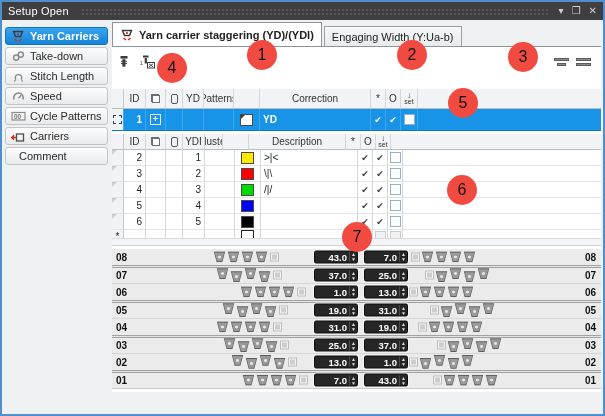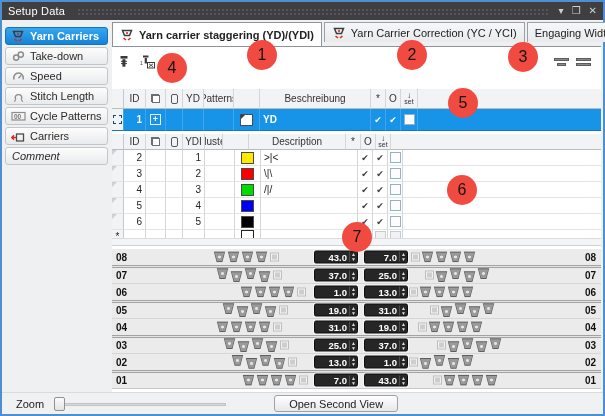--- a/index.html
+++ b/index.html
@@ -10,24 +10,24 @@
   .titlebar{position:absolute;left:2px;top:2px;right:2px;height:18px;background:#3f3f41;display:flex;align-items:center;color:#fff;font-size:11px;padding:0 6px;}
   .titlebar .t-title{font-weight:400;letter-spacing:.2px;}
   .t-texture{flex:1;height:8px;margin:0 10px 0 12px;background-image:radial-gradient(#55555a 1px,transparent 1.2px);background-size:4px 4px;background-position:0 1px;}
   .t-controls{display:flex;align-items:center;gap:8px;color:#cfcfcf;font-size:10px;}
   .t-controls span{cursor:default;line-height:10px;}
   
   .sidebar{position:absolute;left:5px;top:27px;width:103px;}
   .sb-item{height:18px;margin-bottom:2px;border:1px solid #c3c6c9;border-radius:3px;background:linear-gradient(#fdfdfd,#e9eaec);display:flex;align-items:center;font-size:11px;color:#2a2a2a;padding:0 4px;cursor:default;}
   .sb-item.sel{background:linear-gradient(#38a5ee,#1584d6);border-color:#1074bf;color:#fff;font-weight:bold;}
   .sb-ic{width:16px;height:13px;display:inline-flex;align-items:center;justify-content:center;margin-right:4px;flex:0 0 16px;}
-  .sb-item.no-ic{padding-left:6px;font-style:italic;}
+  .sb-item.no-ic{padding-left:13px;}
   
   .content{position:absolute;left:112px;top:22px;width:489px;height:370px;}
-  .tabbar{position:absolute;left:0;top:0;right:0;height:24px;display:flex;}
+  .tabbar{position:absolute;left:0;top:0;right:0;height:24px;display:flex;align-items:flex-end;}
   .tab{height:20px;border:1px solid #9aa0a6;border-bottom:none;background:linear-gradient(#f6f7f8,#e8eaec);display:flex;align-items:center;padding:0 7px;font-size:11px;color:#222;margin-right:2px;position:relative;cursor:default;white-space:nowrap;}
   .tab.active{height:24px;background:#fff;z-index:3;border-color:#8d9398;font-weight:bold;}
   .tab .tab-ic{margin-right:5px;display:inline-flex;}
   .panel{position:absolute;left:0;top:24px;width:489px;height:346px;background:#fff;border-top:1px solid #8d9398;z-index:1;}
   
   .tb-left{position:absolute;left:5px;top:8px;display:flex;gap:9px;align-items:flex-start;}
   .tb-btn{display:inline-flex;cursor:default;}
   .tb-right{position:absolute;right:10px;top:11px;display:flex;gap:7px;align-items:center;}
   .lay-ic{display:flex;flex-direction:column;gap:2px;align-items:center;cursor:default;}
   .lay-bar{height:3px;background:#8b8b8b;border:1px solid #5c5c5c;}
@@ -86,21 +86,21 @@
   .sl-track{position:absolute;left:0;right:0;top:6px;height:3px;background:#d7d8d9;border:1px solid #c2c3c4;}
   .sl-thumb{position:absolute;left:0;top:0;width:11px;height:14px;background:linear-gradient(#fbfbfb,#e3e4e5);border:1px solid #8f9194;border-radius:2px;}
   .osv-btn{margin-left:48px;height:17px;padding:0 14px;border:1px solid #9fa3a7;border-radius:3px;background:linear-gradient(#fefefe,#e7e8ea);font-size:11px;color:#222;font-family:inherit;}
 </style>
 </head>
 <body>
 
 <div class="window">
 
   <div class="titlebar">
-    <span class="t-title">Setup Data</span>
+    <span class="t-title">Setup Open</span>
     <div class="t-texture"></div>
     <div class="t-controls" id="win-controls">
         <span>▾</span>
         <span>❐</span>
         <span>✕</span>
       </div>
   </div>
 
   <div class="sidebar" id="sidebar">
       <div class="sb-item sel">
@@ -118,34 +118,34 @@
           <svg width="13" height="13" viewBox="0 0 13 13">
             <circle cx="4.2" cy="7.6" r="2.6" fill="none" stroke="#8d8d8d" stroke-width="1.5"></circle>
             <circle cx="8.8" cy="4.6" r="2.6" fill="none" stroke="#8d8d8d" stroke-width="1.5"></circle>
           </svg>
         </span>
         <span>Take-down</span>
       </div>
       <div class="sb-item">
         <span class="sb-ic">
           <svg width="13" height="13" viewBox="0 0 13 13">
+            <path d="M3.7 9.5 C0.7 3 12.3 3 9.3 9.5" fill="none" stroke="#8d8d8d" stroke-width="1.4"></path>
+            <path d="M3.7 9.5 l-1.4 2.2 M9.3 9.5 l1.4 2.2" stroke="#8d8d8d" stroke-width="1.2"></path>
+          </svg>
+        </span>
+        <span>Stitch Length</span>
+      </div>
+      <div class="sb-item">
+        <span class="sb-ic">
+          <svg width="13" height="13" viewBox="0 0 13 13">
             <path d="M2 9.5 A4.8 4.8 0 1 1 11 9.5" fill="none" stroke="#8d8d8d" stroke-width="1.6"></path>
             <line x1="6.5" y1="8.2" x2="9.2" y2="5.2" stroke="#8d8d8d" stroke-width="1.3"></line>
           </svg>
         </span>
         <span>Speed</span>
-      </div>
-      <div class="sb-item">
-        <span class="sb-ic">
-          <svg width="13" height="13" viewBox="0 0 13 13">
-            <path d="M3.7 9.5 C0.7 3 12.3 3 9.3 9.5" fill="none" stroke="#8d8d8d" stroke-width="1.4"></path>
-            <path d="M3.7 9.5 l-1.4 2.2 M9.3 9.5 l1.4 2.2" stroke="#8d8d8d" stroke-width="1.2"></path>
-          </svg>
-        </span>
-        <span>Stitch Length</span>
       </div>
       <div class="sb-item">
         <span class="sb-ic">
           <svg width="15" height="12" viewBox="0 0 15 12">
             <rect x="1" y="2.5" width="13" height="7.5" fill="none" stroke="#8d8d8d" stroke-width="1.2"></rect>
             <text x="3" y="8.7" font-size="6.5" font-weight="bold" fill="#777" font-family="Liberation Sans,sans-serif">00</text>
           </svg>
         </span>
         <span>Cycle Patterns</span>
       </div>
@@ -167,30 +167,20 @@
     <div class="tabbar" id="tabbar">
         <div class="tab active">
           <span class="tab-ic">
             <svg width="14" height="12" viewBox="0 0 14 12">
               <path d="M2.5 1.5 L11.5 1.5 L9.5 6.5 L4.5 6.5 Z" fill="none" stroke="#3c3c3c" stroke-width="1.5"></path>
               <circle cx="7" cy="4" r="1.1" fill="#d42a1e"></circle>
               <path d="M3.5 9 L6 11 M10.5 9 L8 11" stroke="#d42a1e" stroke-width="1.6" fill="none"></path>
             </svg>
           </span>
           <span>Yarn carrier staggering (YD)/(YDI)</span>
-        </div>
-        <div class="tab">
-          <span class="tab-ic">
-            <svg width="14" height="12" viewBox="0 0 14 12">
-              <path d="M2.5 1.5 L11.5 1.5 L9.5 6.5 L4.5 6.5 Z" fill="none" stroke="#3c3c3c" stroke-width="1.5"></path>
-              <circle cx="7" cy="4" r="1.1" fill="#d42a1e"></circle>
-              <path d="M3.5 9 L6 11 M10.5 9 L8 11" stroke="#d42a1e" stroke-width="1.6" fill="none"></path>
-            </svg>
-          </span>
-          <span>Yarn Carrier Correction (YC / YCI)</span>
         </div>
         <div class="tab">
           <span>Engaging Width (Y:Ua-b)</span>
         </div>
       </div>
     <div class="panel">
       <div class="tb-left" id="tb-left">
           <span class="tb-btn">
             <svg width="13" height="14" viewBox="0 0 13 14">
               <rect x="3.5" y="1" width="7" height="2.6" fill="#3a3a3a"></rect>
@@ -232,21 +222,21 @@
               <span class="phone"></span>
             </div>
             <div class="g-cell" style="width: 21px; height: 20px;">
               <span>YD</span>
             </div>
             <div class="g-cell" style="width: 30px; height: 20px;">
               <span>Patterns</span>
             </div>
             <div class="g-cell" style="width: 26px; height: 20px;"></div>
             <div class="g-cell" style="width: 111px; height: 20px;">
-              <span>Beschreibung</span>
+              <span>Correction</span>
             </div>
             <div class="g-cell" style="width: 15px; height: 20px;">
               <span>*</span>
             </div>
             <div class="g-cell" style="width: 15px; height: 20px;">
               <span>O</span>
             </div>
             <div class="g-cell" style="width: 17px; height: 20px;">
               <span class="set-hdr">
                 <span class="ar">↓</span>
@@ -783,22 +773,14 @@
   <div class="ann" style="left:448px;top:88px;">
       <span>5</span>
     </div>
   <div class="ann" style="left:447px;top:175px;">
       <span>6</span>
     </div>
   <div class="ann" style="left:342px;top:222px;">
       <span>7</span>
     </div>
 
-  <div class="bottombar">
-    <span class="z-lab">Zoom</span>
-    <div class="slider">
-      <div class="sl-track"></div>
-      <div class="sl-thumb"></div>
-    </div>
-    <button class="osv-btn">Open Second View</button>
-  </div>
 
 </div>
 
 </body></html>

